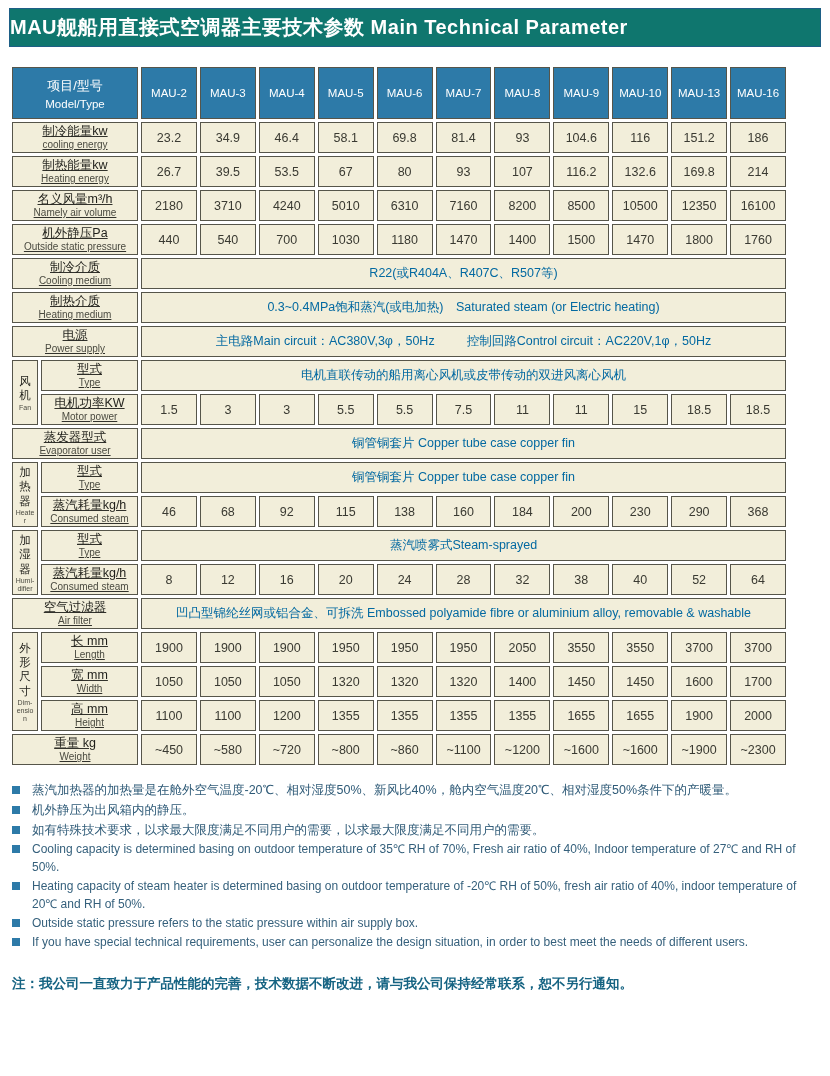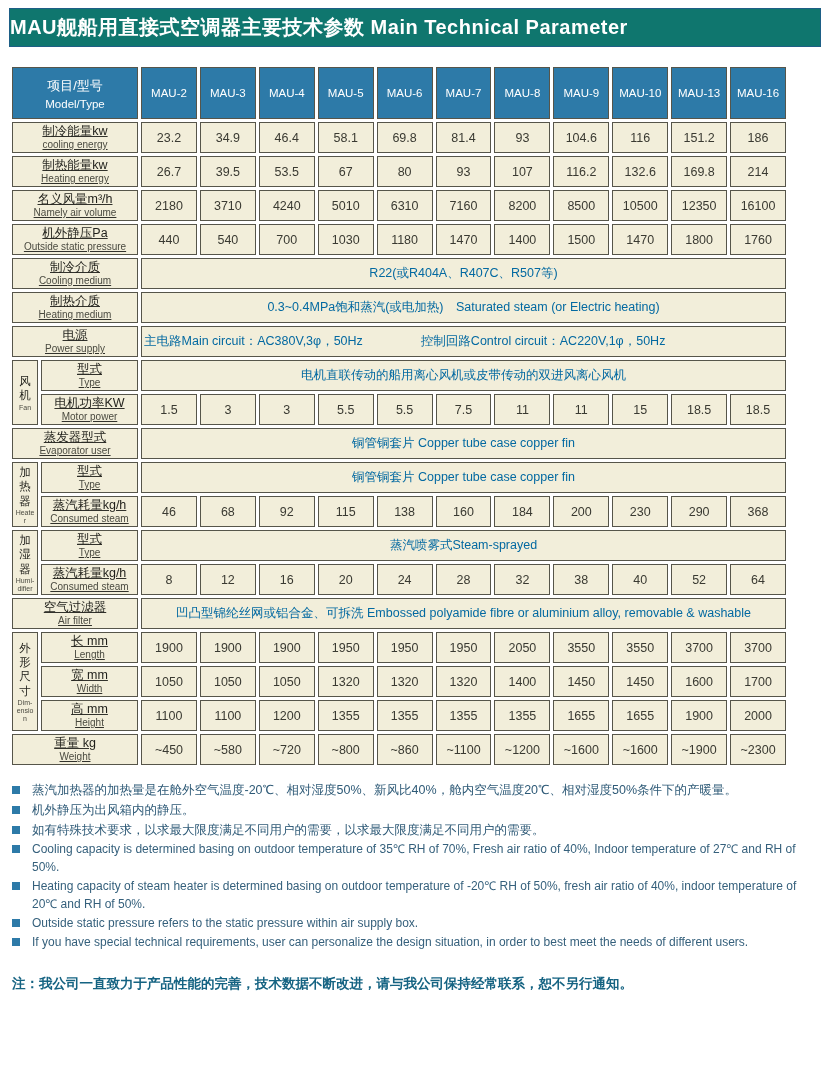--- a/index.html
+++ b/index.html
@@ -60,21 +60,21 @@
   td.sec .s-zh {
     width: 13px; margin: 0 auto;
     font-size: 11.5px; line-height: 1.25; color: #1f1f1a;
     word-break: break-all;
     text-align: center;
   }
   td.sec .s-en {
     font-size: 7px; color: #4a4a40; line-height: 1.1;
     overflow-wrap: anywhere; margin-top: 1px;
   }
-  .ps-wrap { display: flex; gap: 58px; }
+  .ps-wrap { display: flex; justify-content: center; gap: 32px; }
 
   
   ul.notes { list-style: none; margin: 13px 0 0 0; padding: 0; }
   ul.notes li {
     position: relative;
     padding-left: 23px;
     font-size: 12.5px;
     line-height: 1.5;
     color: #2e5a77;
     margin-bottom: 1px;

